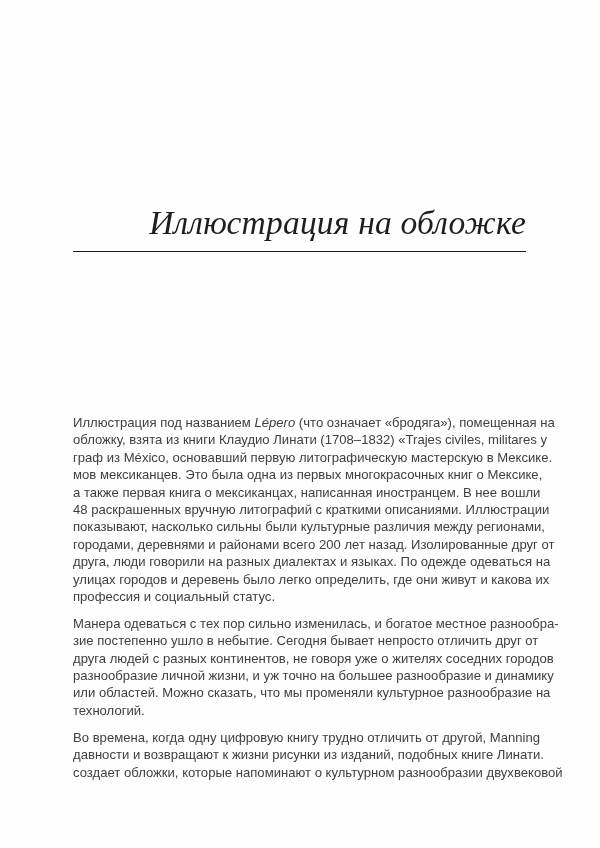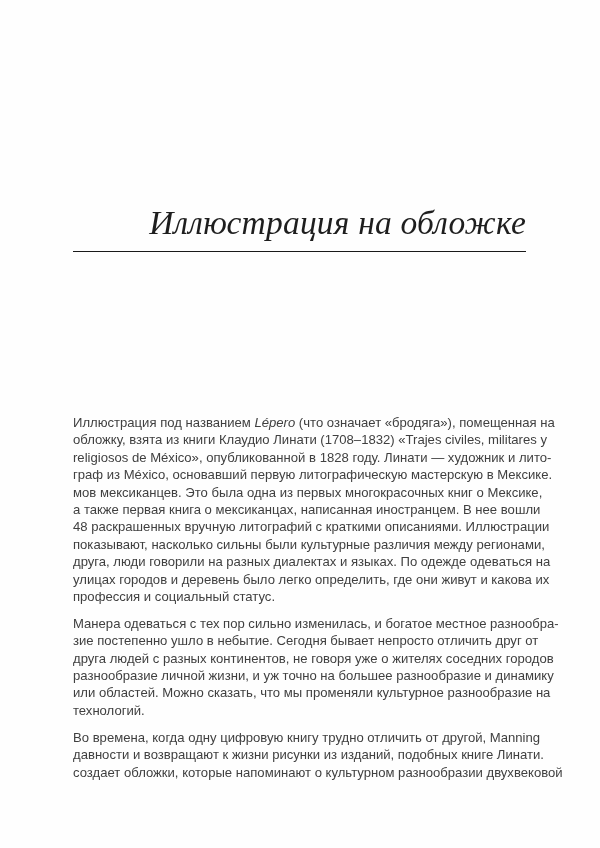--- a/index.html
+++ b/index.html
@@ -75,26 +75,26 @@
 <body>
 
 <div class="page">
   <h1 class="chapter-title">Иллюстрация на обложке</h1>
   <div class="title-rule"></div>
 
   <div class="body-text">
     <p class="para">
       <span class="line"><span>Иллюстрация под названием </span><i>Lépero</i><span> (что означает «бродяга»), помещенная на</span></span>
       <span class="line">обложку, взята из книги Клаудио Линати (1708–1832) «Trajes civiles, militares y</span>
-      <span class="line">religiosos de México», опубликованной в 1828 году. Линати — художник и лито-</span>
       <span class="line">граф из México, основавший первую литографическую мастерскую в Мексике.</span>
       <span class="line">мов мексиканцев. Это была одна из первых многокрасочных книг о Мексике,</span>
       <span class="line">а также первая книга о мексиканцах, написанная иностранцем. В нее вошли</span>
       <span class="line">48 раскрашенных вручную литографий с краткими описаниями. Иллюстрации</span>
       <span class="line">показывают, насколько сильны были культурные различия между регионами,</span>
+      <span class="line">городами, деревнями и районами всего 200 лет назад. Изолированные друг от</span>
       <span class="line">друга, люди говорили на разных диалектах и языках. По одежде одеваться на</span>
       <span class="line">улицах городов и деревень было легко определить, где они живут и какова их</span>
       <span class="line last">профессия и социальный статус.</span>
     </p>
     <p class="para">
       <span class="line">Манера одеваться с тех пор сильно изменилась, и богатое местное разнообра-</span>
       <span class="line">зие постепенно ушло в небытие. Сегодня бывает непросто отличить друг от</span>
       <span class="line">друга людей с разных континентов, не говоря уже о жителях соседних городов</span>
       <span class="line">разнообразие личной жизни, и уж точно на большее разнообразие и динамику</span>
       <span class="line">или областей. Можно сказать, что мы променяли культурное разнообразие на</span>

